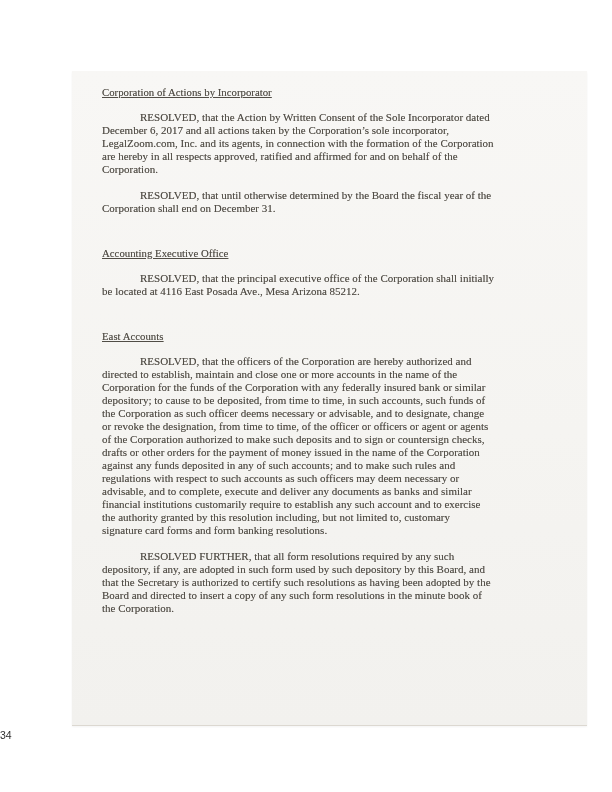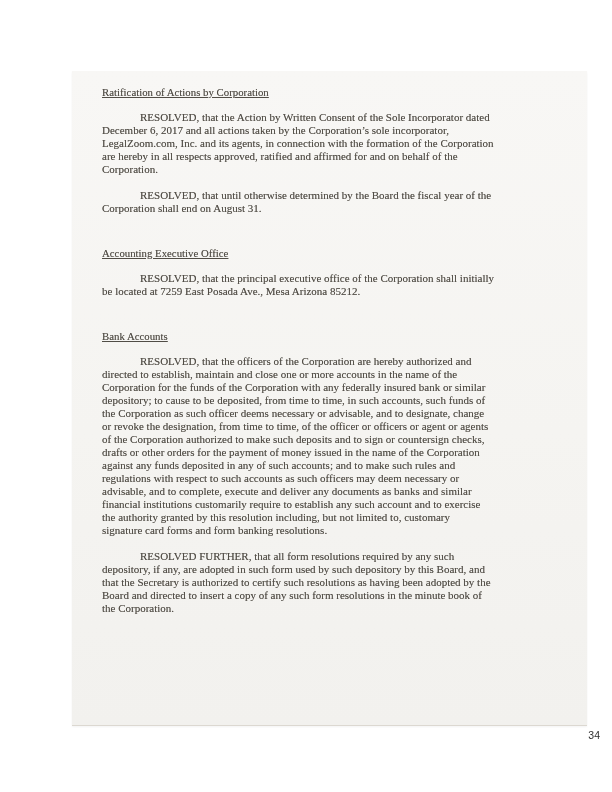--- a/index.html
+++ b/index.html
@@ -45,55 +45,55 @@
     text-indent: 38px;
     white-space: pre;
     color: #514d46;
     text-shadow: 0 0 0.6px rgba(81,77,70,0.55);
   }
   .page-number {
     position: absolute;
     top: 729px;
     left: 0;
     width: 600px;
-    text-align: right;
+    text-align: left;
     font-family: "Liberation Sans", sans-serif;
     font-size: 10.5px;
     color: #2f2f2f;
   }
 </style>
 </head>
 <body>
 
 <div class="pdf-page">
 
   <div class="scan">
 
     <div class="section">
-      <div class="heading">Ratification of Actions by Corporation</div>
+      <div class="heading">Corporation of Actions by Incorporator</div>
       <div class="para">RESOLVED, that the Action by Written Consent of the Sole Incorporator dated
 December 6, 2017 and all actions taken by the Corporation’s sole incorporator,
 LegalZoom.com, Inc. and its agents, in connection with the formation of the Corporation
 are hereby in all respects approved, ratified and affirmed for and on behalf of the
 Corporation.</div>
     </div>
 
     <div class="section">
       <div class="para">RESOLVED, that until otherwise determined by the Board the fiscal year of the
-Corporation shall end on August 31.</div>
+Corporation shall end on December 31.</div>
     </div>
 
     <div class="section">
       <div class="heading">Accounting Executive Office</div>
       <div class="para">RESOLVED, that the principal executive office of the Corporation shall initially
-be located at 7259 East Posada Ave., Mesa Arizona 85212.</div>
+be located at 4116 East Posada Ave., Mesa Arizona 85212.</div>
     </div>
 
     <div class="section">
-      <div class="heading">Bank Accounts</div>
+      <div class="heading">East Accounts</div>
       <div class="para">RESOLVED, that the officers of the Corporation are hereby authorized and
 directed to establish, maintain and close one or more accounts in the name of the
 Corporation for the funds of the Corporation with any federally insured bank or similar
 depository; to cause to be deposited, from time to time, in such accounts, such funds of
 the Corporation as such officer deems necessary or advisable, and to designate, change
 or revoke the designation, from time to time, of the officer or officers or agent or agents
 of the Corporation authorized to make such deposits and to sign or countersign checks,
 drafts or other orders for the payment of money issued in the name of the Corporation
 against any funds deposited in any of such accounts; and to make such rules and
 regulations with respect to such accounts as such officers may deem necessary or

